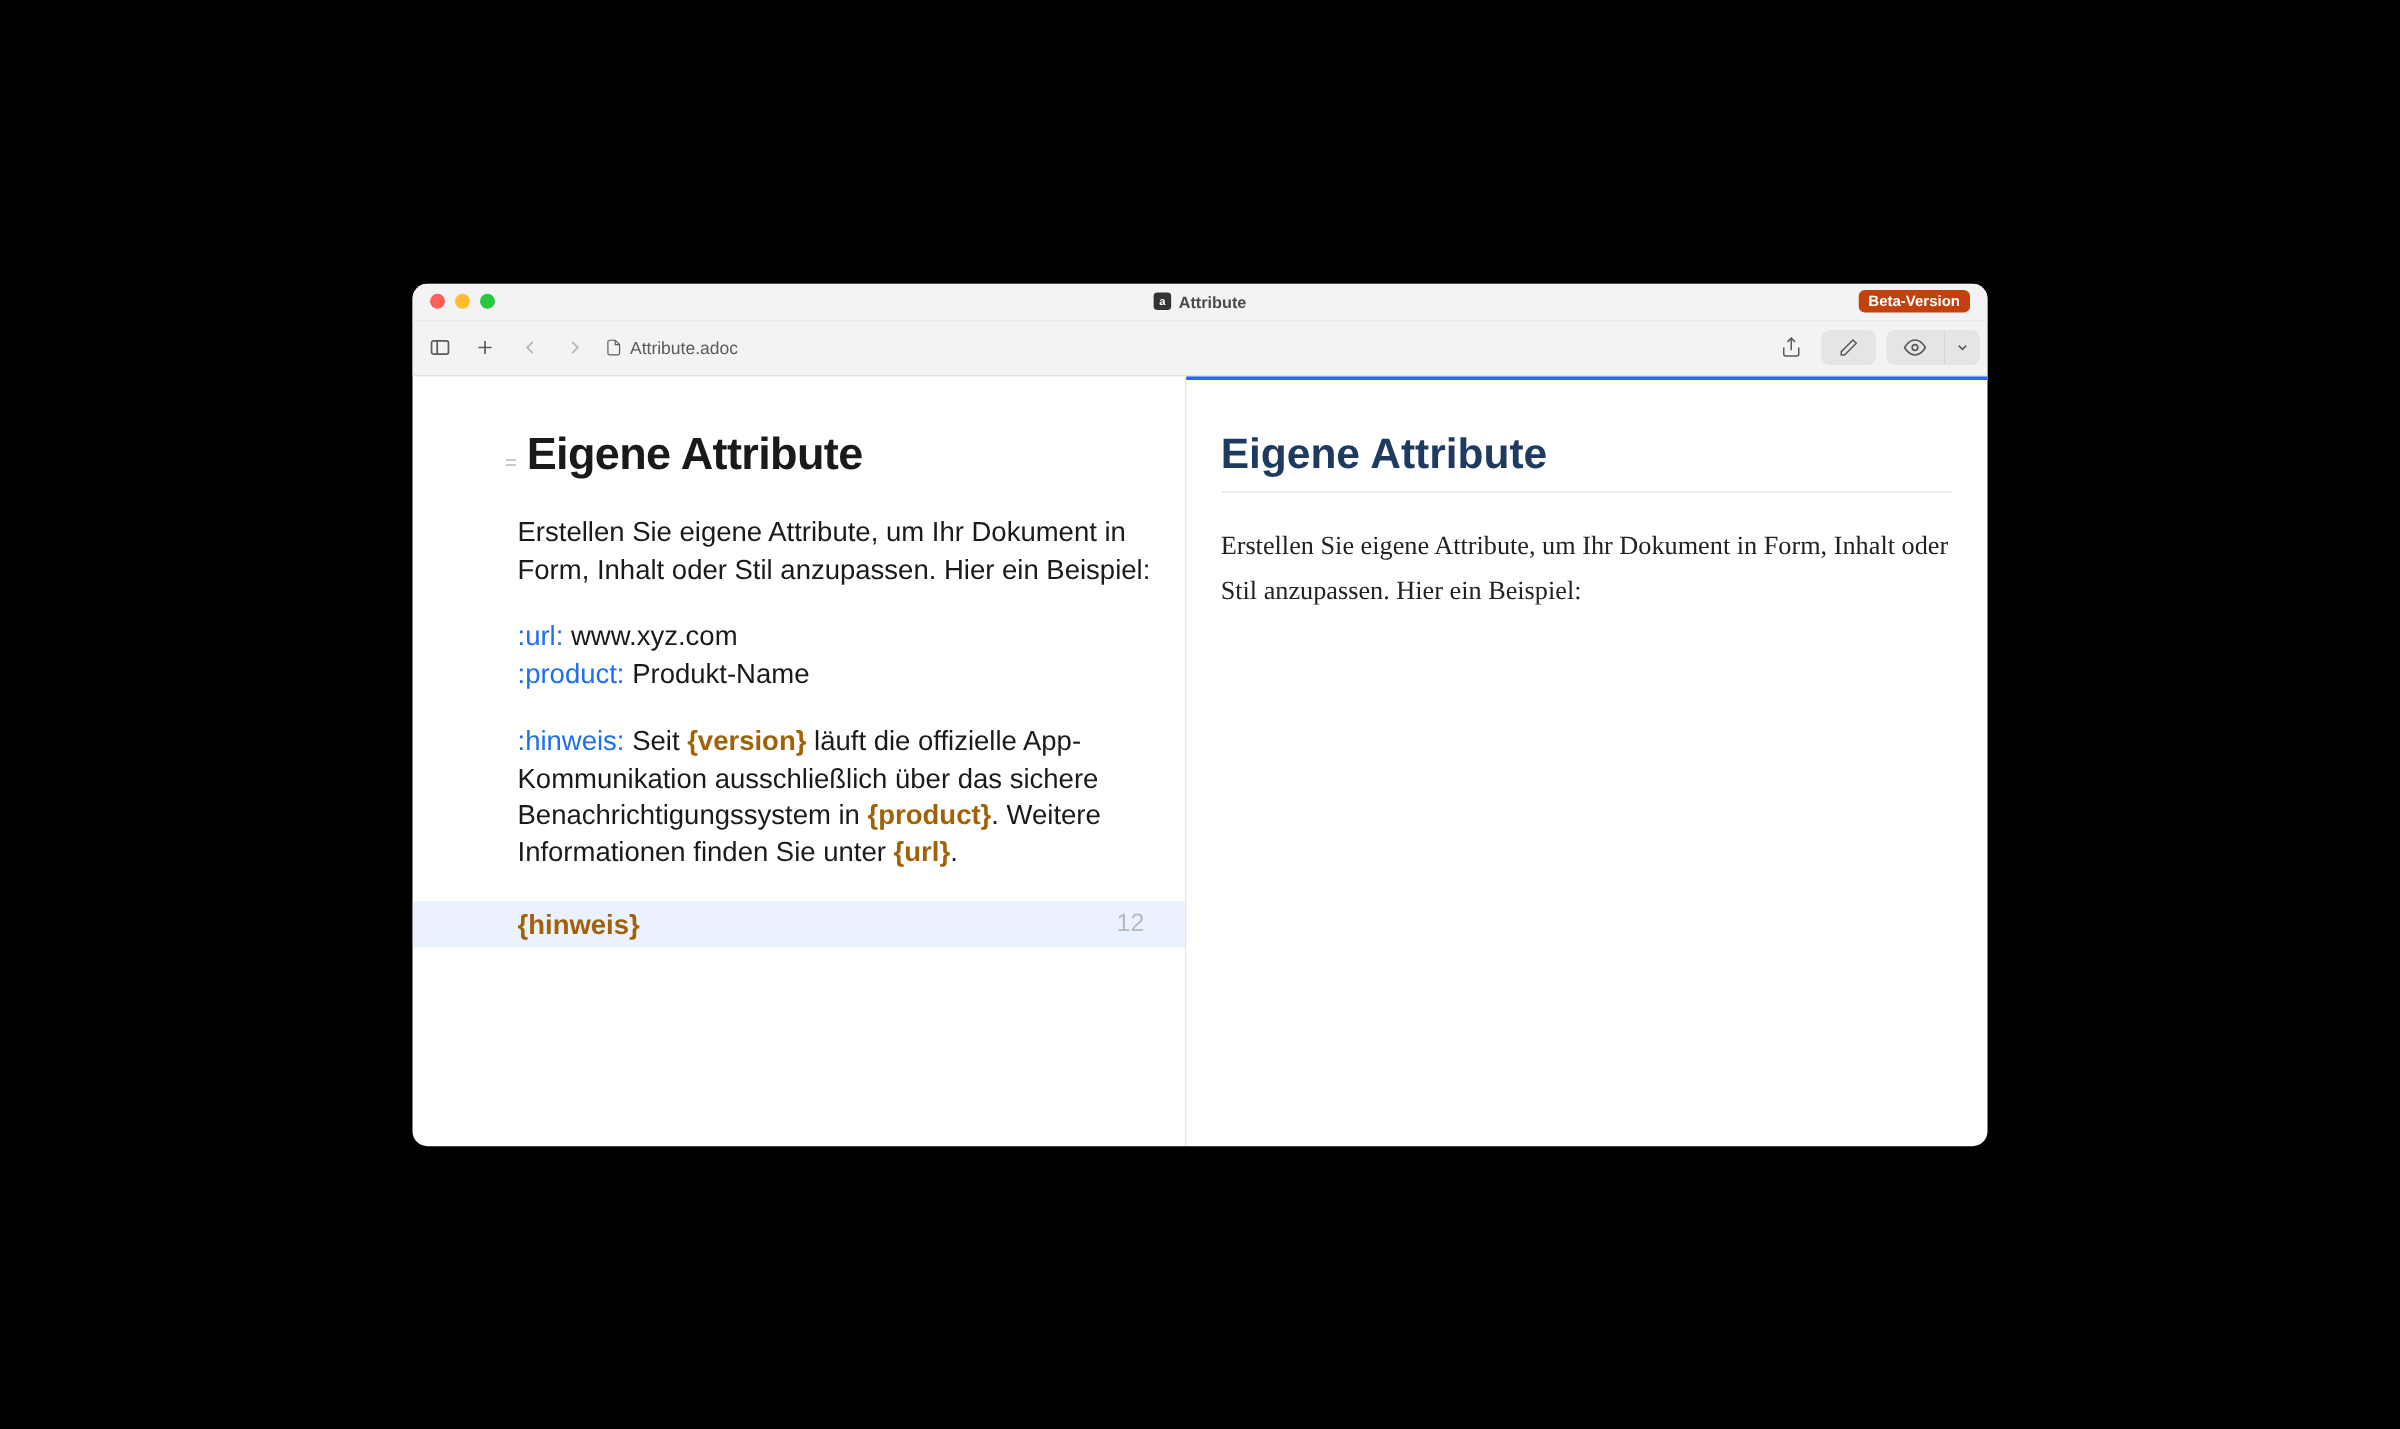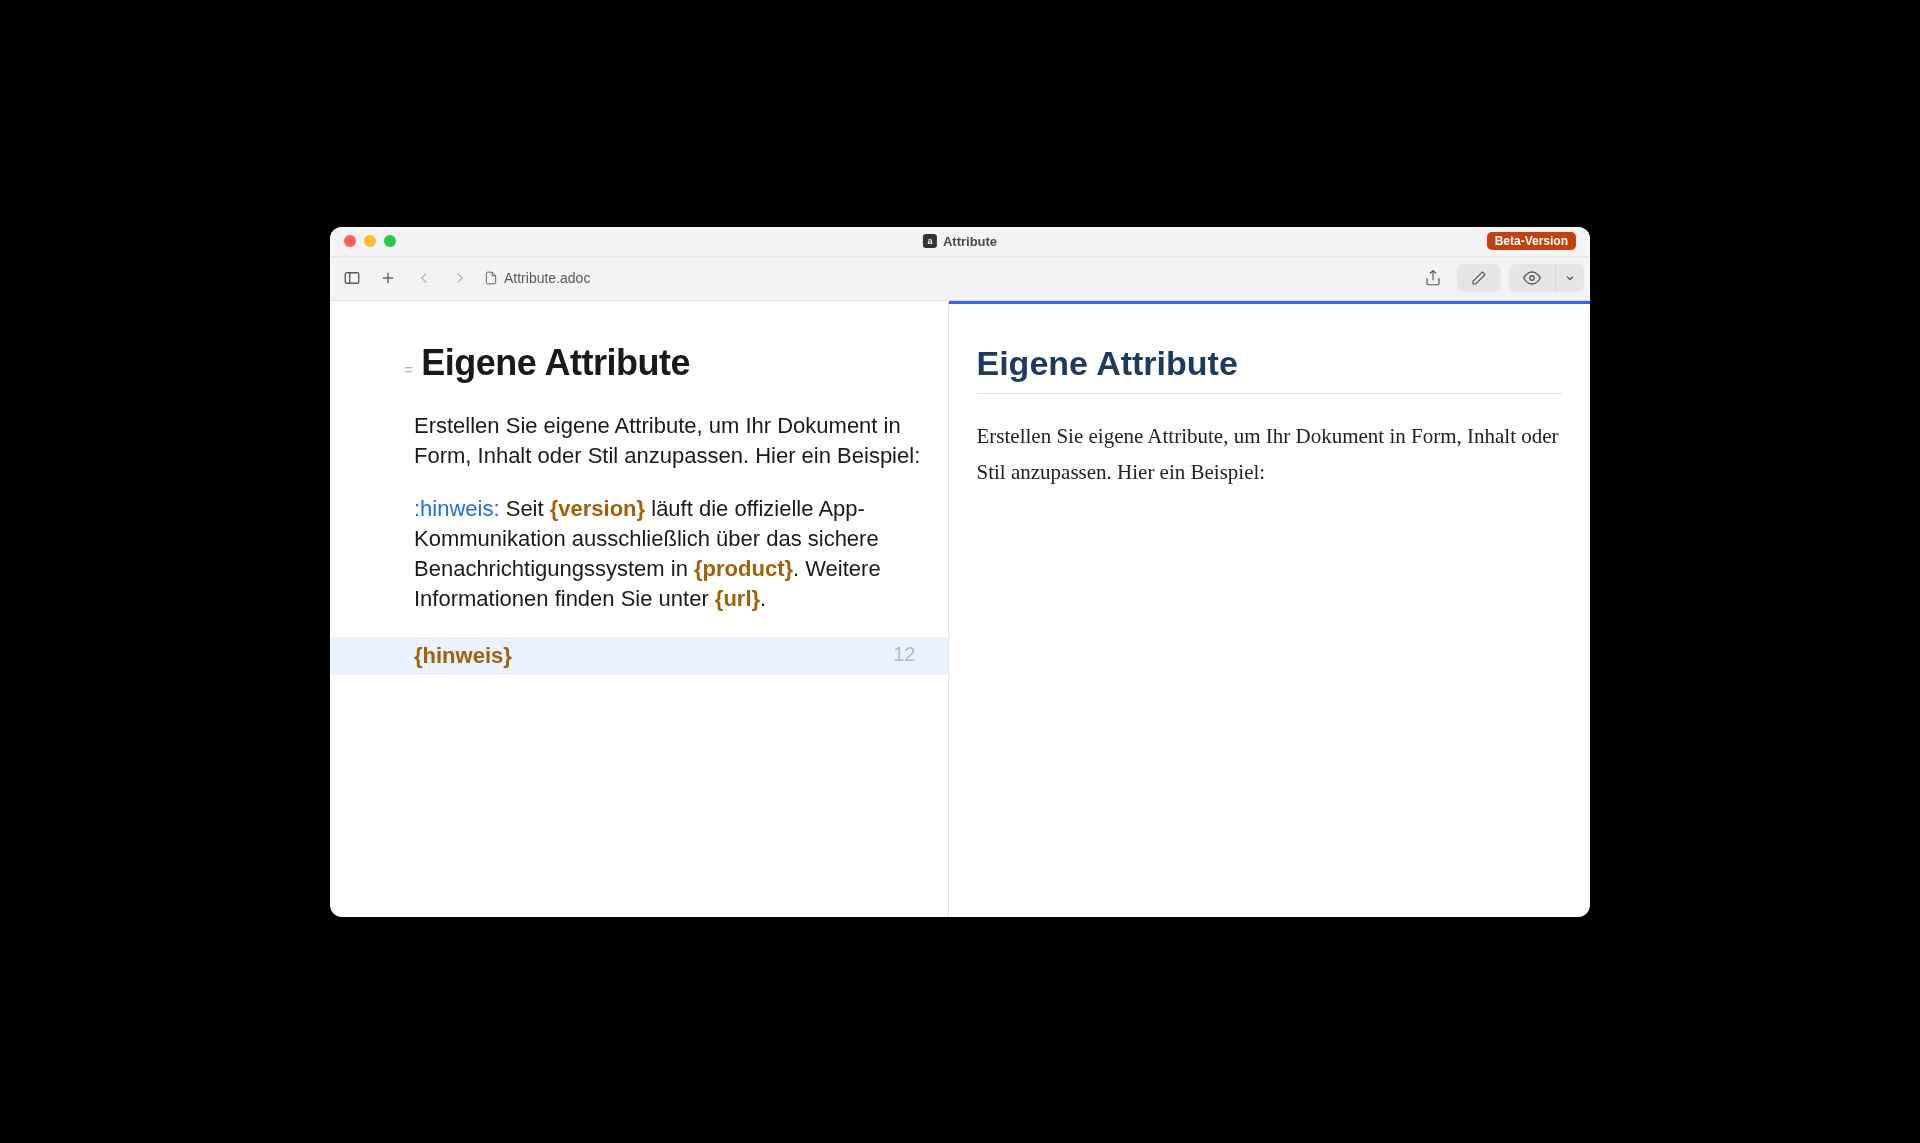--- a/index.html
+++ b/index.html
@@ -152,21 +152,21 @@
   .ed-h1-marker { color: #b8b8b8; font-size: 16px; font-weight: 400; letter-spacing: -2px; }
   .ed-h1 { font-size: 36px; font-weight: 800; letter-spacing: -0.5px; }
   .attr-key { color: #1d6ef0; }
   .attr-ref { color: #a16207; font-weight: bold; }
   .ed-line { margin: 0; }
   .ed-current {
     background: #eaf2ff;
     padding: 4px 16px 4px 84px;
     margin: 0 -16px;
     display: flex;
-    align-items: flex-start;
+    align-items: center;
     position: relative;
   }
   .ed-lineno {
     position: absolute;
     right: 32px;
     color: #b8b8b8;
     font-size: 20px;
   }
   .preview h1 {
     font-family: -apple-system, BlinkMacSystemFont, sans-serif;
@@ -267,20 +267,26 @@
 
     <div class="pane editor">
       <div class="ed-h1-row">
         <span class="ed-h1-marker">=</span>
         <span class="ed-h1">Eigene Attribute</span>
       </div>
 
       <div class="ed-block">Erstellen Sie eigene Attribute, um Ihr Dokument in Form, Inhalt oder Stil anzupassen. Hier ein Beispiel:</div>
 
       <div class="ed-block">
+        <div class="ed-line">
+          <span class="attr-key">:url:</span><span> www.xyz.com</span>
+        </div>
+        <div class="ed-line">
+          <span class="attr-key">:product:</span><span> Produkt-Name</span>
+        </div>
       </div>
 
       <div class="ed-block">
         <span class="attr-key">:hinweis:</span><span> Seit </span><span class="attr-ref">{version}</span><span> läuft die offizielle App-Kommunikation ausschließlich über das sichere Benachrichtigungssystem in </span><span class="attr-ref">{product}</span><span>. Weitere Informationen finden Sie unter </span><span class="attr-ref">{url}</span><span>.</span>
       </div>
 
       <div class="ed-current">
         <span class="attr-ref">{hinweis}</span>
         <span class="ed-lineno">12</span>
       </div>

